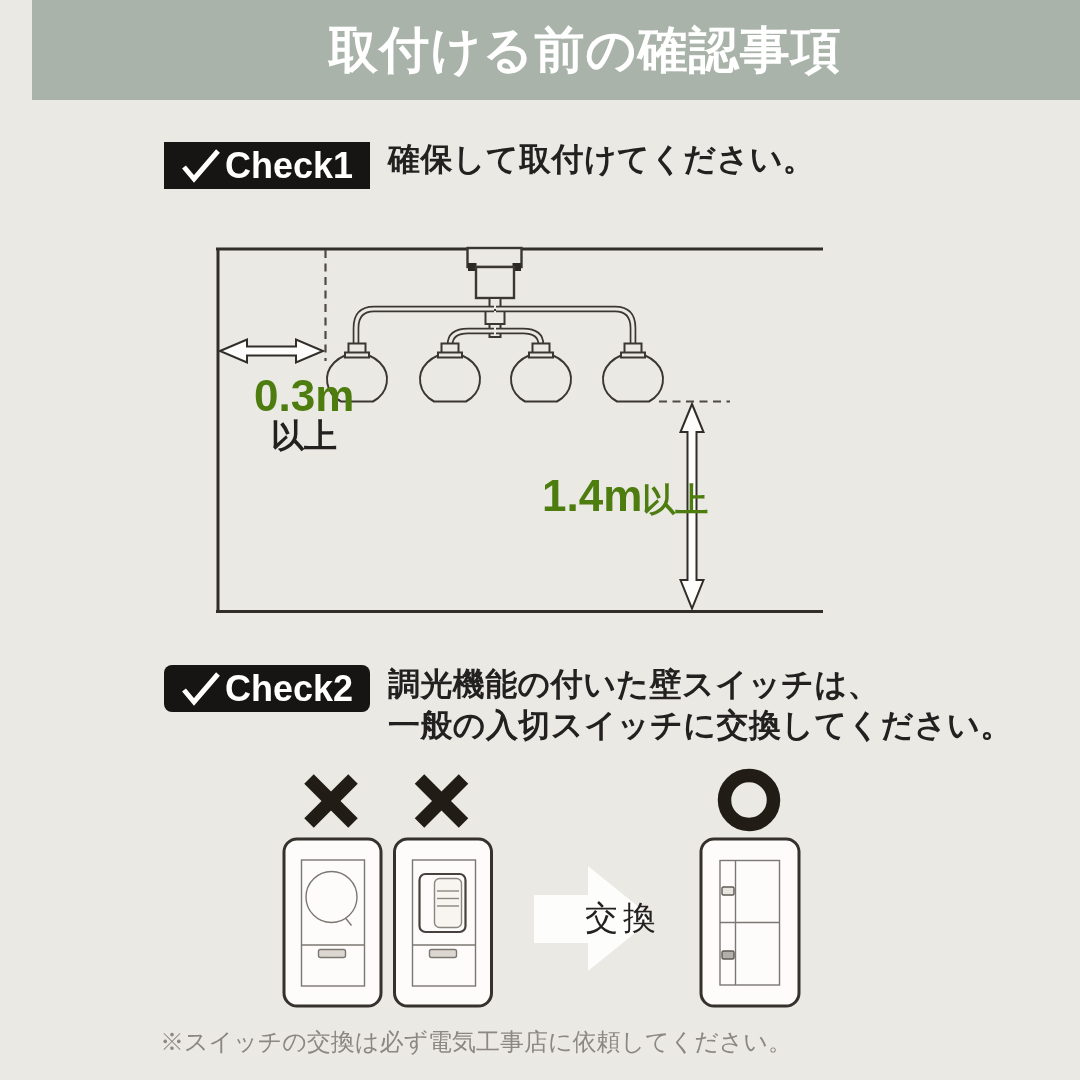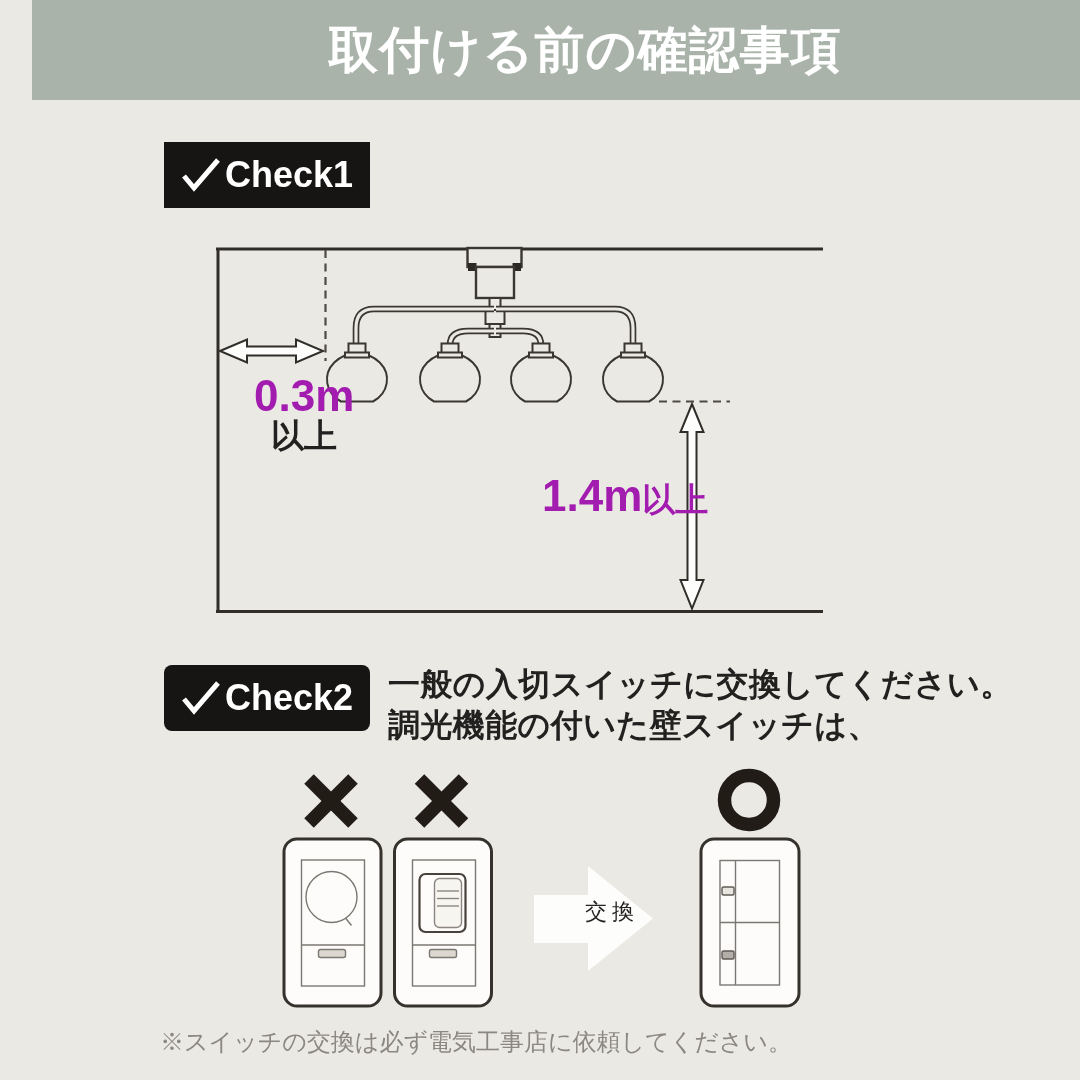--- a/index.html
+++ b/index.html
@@ -15,39 +15,39 @@
   .header{
     left:0;top:0;width:1080px;height:100px;
     display:flex;align-items:center;justify-content:center;
   }
   .header-title{
     color:#ffffff;font-size:50px;font-weight:700;letter-spacing:1px;line-height:1;transform:translateX(13px);
   }
 
   
   .badge{
-    width:206px;height:66px;background:#171513;color:#ffffff;
+    width:206px;height:47px;background:#171513;color:#ffffff;
     display:flex;align-items:center;justify-content:center;gap:4px;
   }
   .badge-label{font-size:36px;font-weight:700;letter-spacing:0px;line-height:1;}
   .badge svg{display:block;}
 
   .check-text{
     font-size:32px;line-height:41px;font-weight:700;color:#232120;
     letter-spacing:0.4px;white-space:nowrap;
   }
 
   
-  .dim{display:flex;align-items:baseline;color:#a21caf;font-weight:700;white-space:nowrap;line-height:1;}
+  .dim{display:flex;align-items:baseline;color:#4d7c0f;font-weight:700;white-space:nowrap;line-height:1;}
   .dim .val{font-size:44px;letter-spacing:0;}
   .dim .suf{font-size:33px;}
   .dim-ijou{font-size:33px;font-weight:700;color:#232120;line-height:1;}
 
   
-  .swap-label{font-size:22px;font-weight:500;color:#242220;letter-spacing:5px;line-height:1;white-space:nowrap;}
+  .swap-label{font-size:33px;font-weight:500;color:#242220;letter-spacing:5px;line-height:1;white-space:nowrap;}
 
   
   .note{font-size:24px;font-weight:500;color:#8b8781;letter-spacing:0px;line-height:1;white-space:nowrap;}
 
   svg.layer{position:absolute;left:0;top:0;}
 </style>
 </head>
 <body style="background: rgb(235, 233, 228);">
 
 <div class="abs header" style="background: rgb(169, 179, 170);">
@@ -160,38 +160,39 @@
   </g>
 </svg>
 
 <div class="abs badge" style="left:132px;top:142px;">
   <svg width="40" height="36" viewBox="0 0 40 36">
     <polyline points="3,19 13,31 37,3" fill="none" stroke="#ffffff" stroke-width="5"></polyline>
   </svg>
   <span class="badge-label">Check1</span>
 </div>
 <div class="abs check-text" style="left:356px;top:139px;">
+  <div>確保して取付けてください。</div>
 </div>
 
 <div class="abs dim" style="left:222px;top:374px;">
   <span class="val">0.3m</span>
 </div>
 <div class="abs dim-ijou" style="left:239px;top:419px;">以上</div>
 
 <div class="abs dim" style="left:510px;top:474px;">
   <span class="val">1.4m</span>
   <span class="suf">以上</span>
 </div>
 
 <div class="abs badge" style="left:132px;top:665px;border-radius:8px;">
   <svg width="40" height="36" viewBox="0 0 40 36">
     <polyline points="3,19 13,31 37,3" fill="none" stroke="#ffffff" stroke-width="5"></polyline>
   </svg>
   <span class="badge-label">Check2</span>
 </div>
 <div class="abs check-text" style="left:356px;top:664px;">
+  <div>調光機能の付いた壁スイッチは、</div>
   <div>一般の入切スイッチに交換してください。</div>
-  <div>調光機能の付いた壁スイッチは、</div>
 </div>
 
 <div class="abs swap-label" style="left:553px;top:901px;">交換</div>
 
 <div class="abs note" style="left:128px;top:1030px;">※スイッチの交換は必ず電気工事店に依頼してください。</div>
 
 </body></html>

